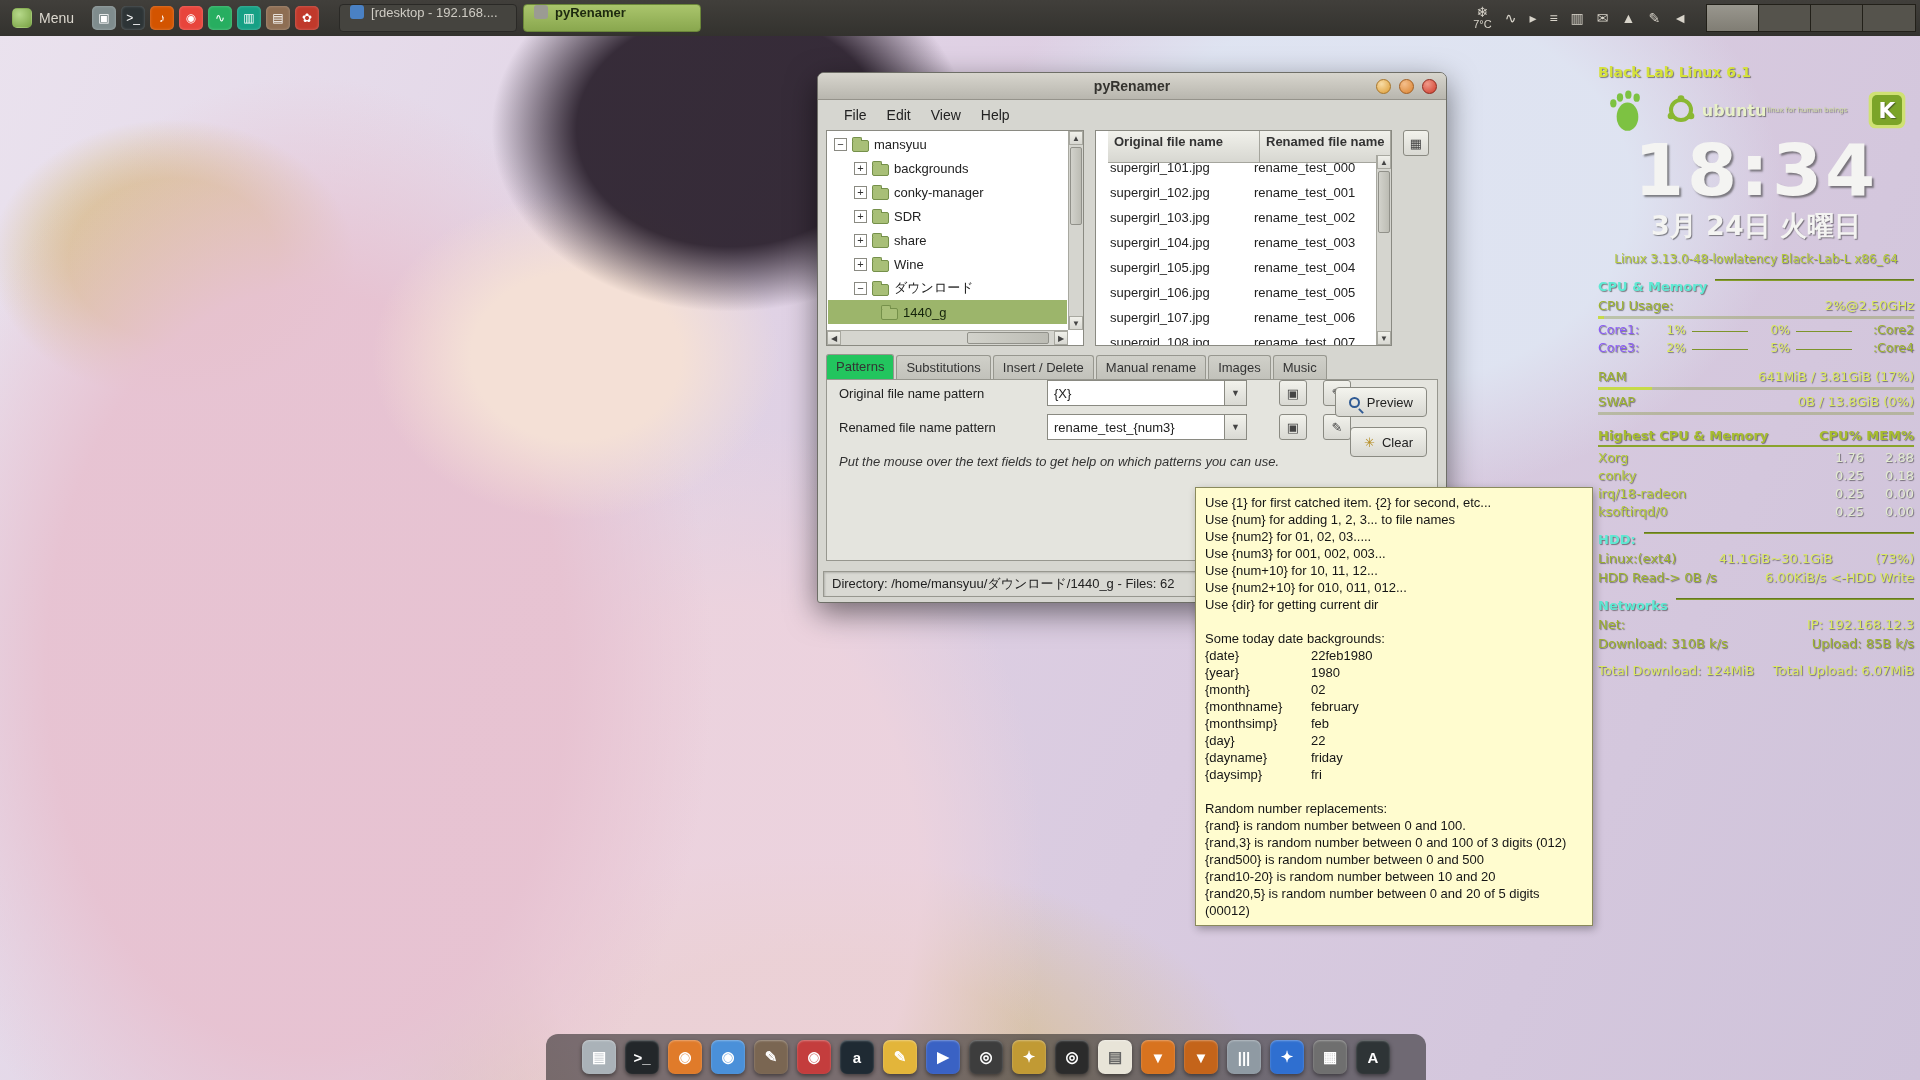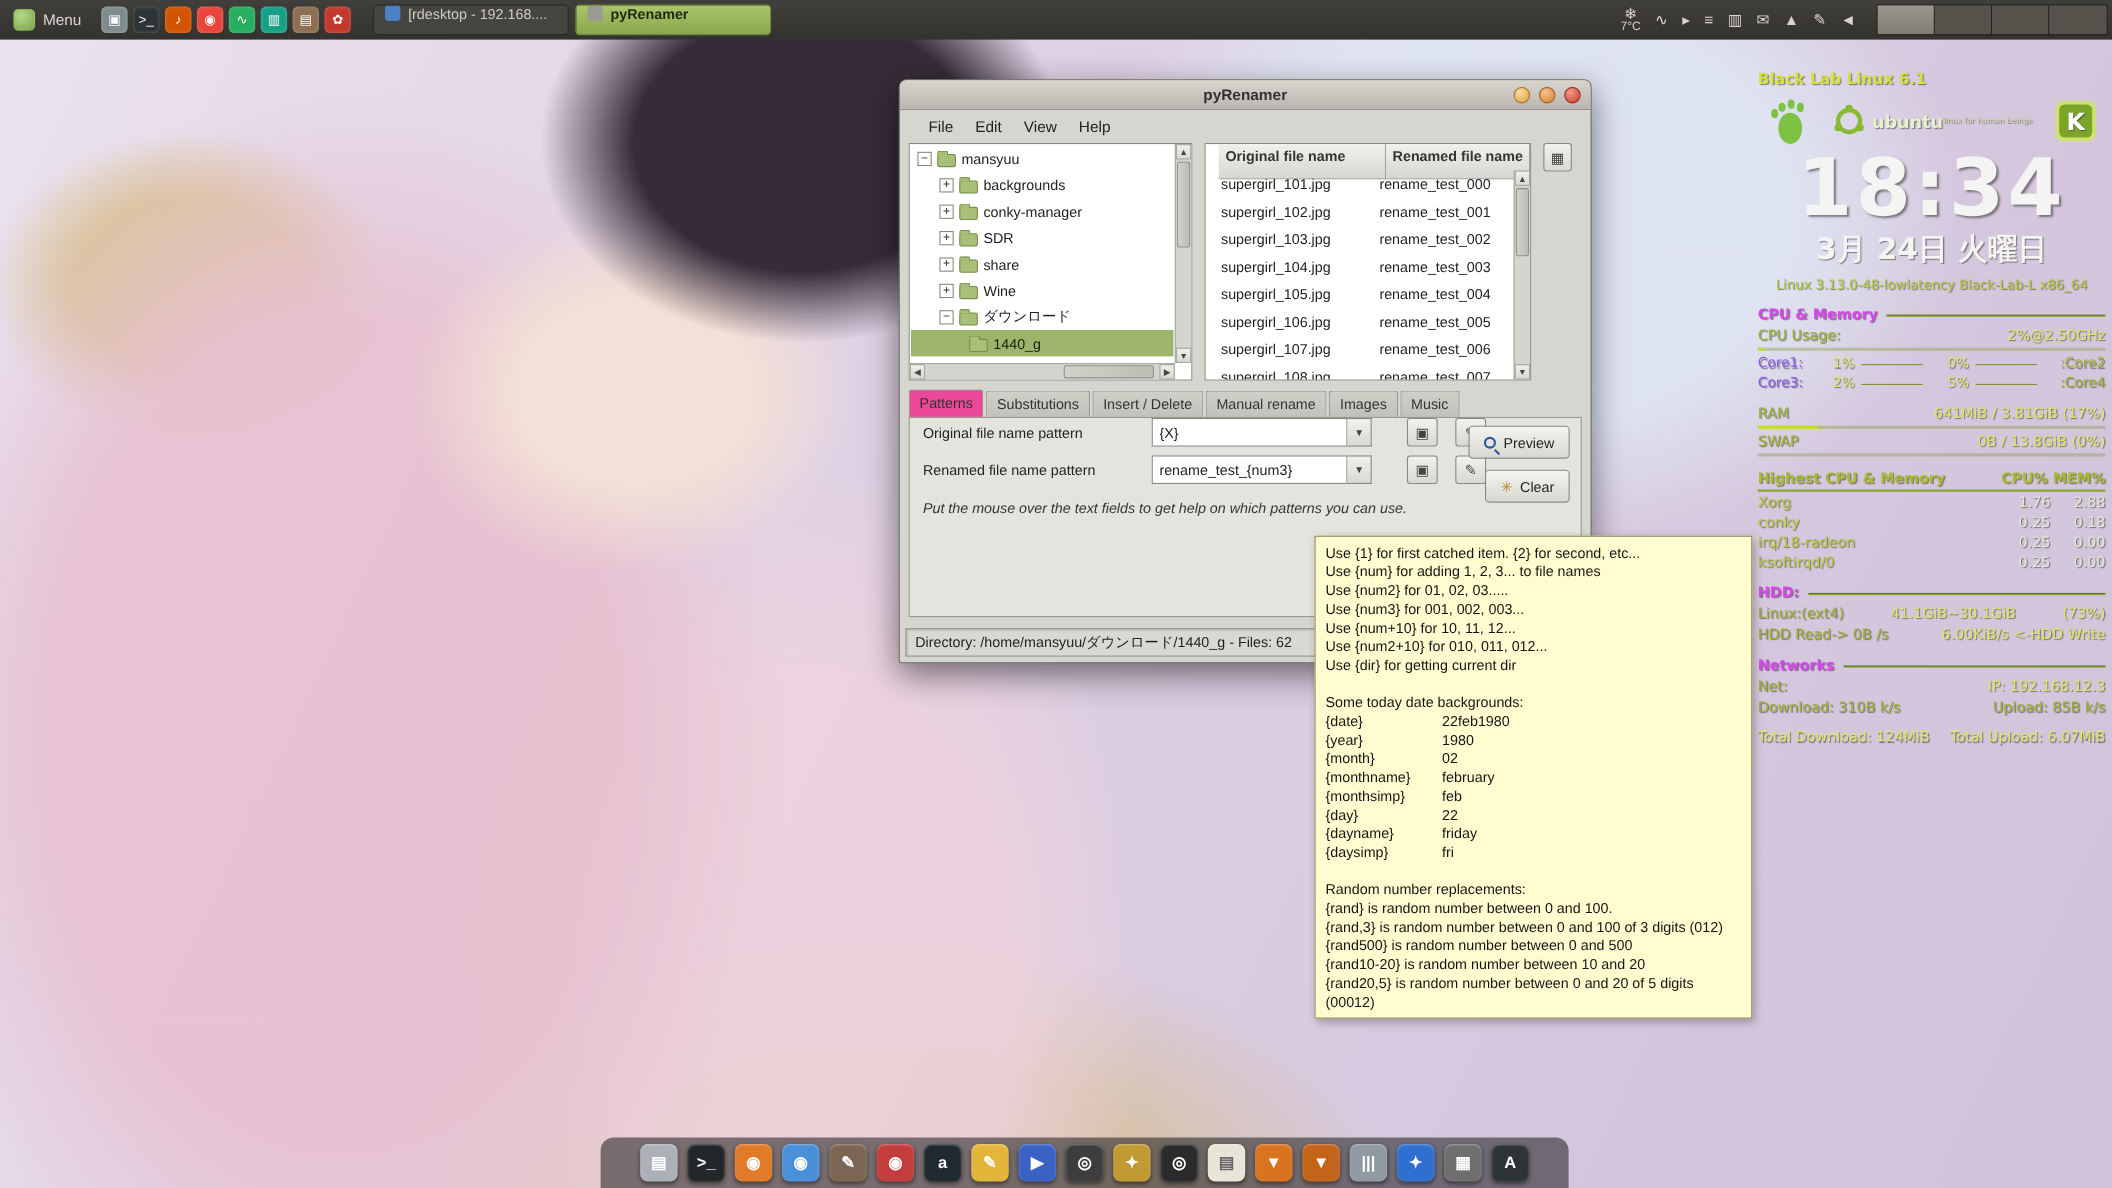--- a/index.html
+++ b/index.html
@@ -66,21 +66,21 @@
 .sb-v{position:absolute;background:#d5d5cf;border-left:1px solid #a8a8a0}
 .sb-h{position:absolute;background:#d5d5cf;border-top:1px solid #a8a8a0}
 .sb-btn{position:absolute;width:14px;height:14px;font-size:8px;color:#444;text-align:center;line-height:14px;background:linear-gradient(#f0f0ea,#d8d8d2);border:1px solid #a8a8a0}
 .sb-thumb{position:absolute;background:linear-gradient(90deg,#d2d2cb,#bcbcb4);border:1px solid #91918a;border-radius:2px}
 .tree .sb-v{right:0;top:0;bottom:15px;width:15px}
 .tree .sb-h{left:0;right:15px;bottom:0;height:15px}
 .filelist .sb-v{right:0;top:24px;bottom:0;width:15px}
 .side-btn{position:absolute;left:585px;top:57px;width:26px;height:26px;background:linear-gradient(#f2f2ec,#d9d9d3);border:1px solid #8a8a82;border-radius:3px;font-size:13px;color:#444;display:flex;align-items:center;justify-content:center}
 .tabs{position:absolute;left:8px;top:279px;height:28px;display:flex;align-items:flex-end;gap:2px}
 .tab{padding:4px 9px 5px;font-size:13px;background:linear-gradient(#d0d0c9,#c1c1ba);border:1px solid #97978f;border-bottom:none;border-radius:3px 3px 0 0;color:#333}
-.tab.active{background:#ec4899;padding-bottom:7px;margin-bottom:-1px}
+.tab.active{background:#22c55e;padding-bottom:7px;margin-bottom:-1px}
 .tabpanel{position:absolute;left:8px;right:8px;top:306px;height:182px;background:#e4e4de;border:1px solid #97978f}
 .pp-heading{font-weight:bold;font-size:13.5px;color:#222;margin:10px 0 8px 12px}
 .prow{display:flex;align-items:center;gap:16px;padding-left:12px;margin-bottom:8px}
 .prow label{width:192px;font-size:13px;color:#222}
 .combo{display:flex;width:200px;height:26px}
 .entry{flex:1;min-width:0;height:26px;border:1px solid #8a8a82;background:#fff;font-size:13px;padding:0 6px;font-family:"Liberation Sans",sans-serif;color:#222}
 .arrowbtn{width:22px;background:linear-gradient(#f2f2ec,#d9d9d3);border:1px solid #8a8a82;border-left:none;font-size:9px;display:flex;align-items:center;justify-content:center;color:#444}
 .mini{width:28px;height:26px;background:linear-gradient(#f2f2ec,#d9d9d3);border:1px solid #8a8a82;border-radius:3px;font-size:13px;display:flex;align-items:center;justify-content:center;color:#444}
 .mini:first-of-type{margin-left:16px}
 .pp-help{font-style:italic;font-size:13px;color:#333;margin:14px 0 0 12px}
@@ -103,21 +103,21 @@
 .conky{position:absolute;right:6px;top:64px;width:316px;font-family:"DejaVu Sans",sans-serif;font-size:13px;color:#b6cc3a;text-shadow:1px 1px 1px rgba(40,40,40,.55);z-index:10}
 .c-distro{color:#d6e23a;font-weight:bold;font-size:14px}
 .c-logos{display:flex;justify-content:center;align-items:center;gap:20px;margin:8px 0 0}
 .ub{display:flex;align-items:center;gap:5px}
 .ub-t{display:flex;flex-direction:row;color:#e8f0c8;line-height:13px}
 .ub-t b{font-size:16px}
 .ub-t i{font-size:7px;font-style:normal;color:#cdd9a0}
 .c-clock{font-size:72px;font-weight:bold;color:#f4f4f2;text-align:center;line-height:76px;letter-spacing:3px;text-shadow:2px 2px 2px rgba(70,70,70,.65)}
 .c-date{font-size:27px;font-weight:bold;color:#f4f4f2;text-align:center;margin-top:0px}
 .c-kernel{font-size:12px;text-align:center;margin-top:8px}
-.c-h{display:flex;align-items:center;gap:8px;margin-top:13px;color:#d946ef;font-weight:bold}
+.c-h{display:flex;gap:8px;margin-top:13px;color:#5eead4;font-weight:bold}
 .c-h::after{content:"";flex:1;height:2px;background:linear-gradient(#55691a,#95ad32)}
 .c-h2{display:flex;justify-content:space-between;border-bottom:2px solid #8aa32c;margin-top:13px;padding-bottom:2px;color:#a7bd2f;font-weight:bold}
 .c-kv{display:flex;justify-content:space-between;margin-top:4px}
 .k{color:#9db32d}
 .v{color:#dbe960}
 .c-bar{height:3px;background:rgba(125,145,45,.35);margin-top:3px}
 .c-bar i{display:block;height:3px;background:#c6da48}
 .c-core{display:flex;margin-top:3px;font-size:12.5px}
 .c-core .cl{width:52px;color:#8b5cf6}
 .c-core .cv{width:36px;text-align:right;color:#dbe960}

